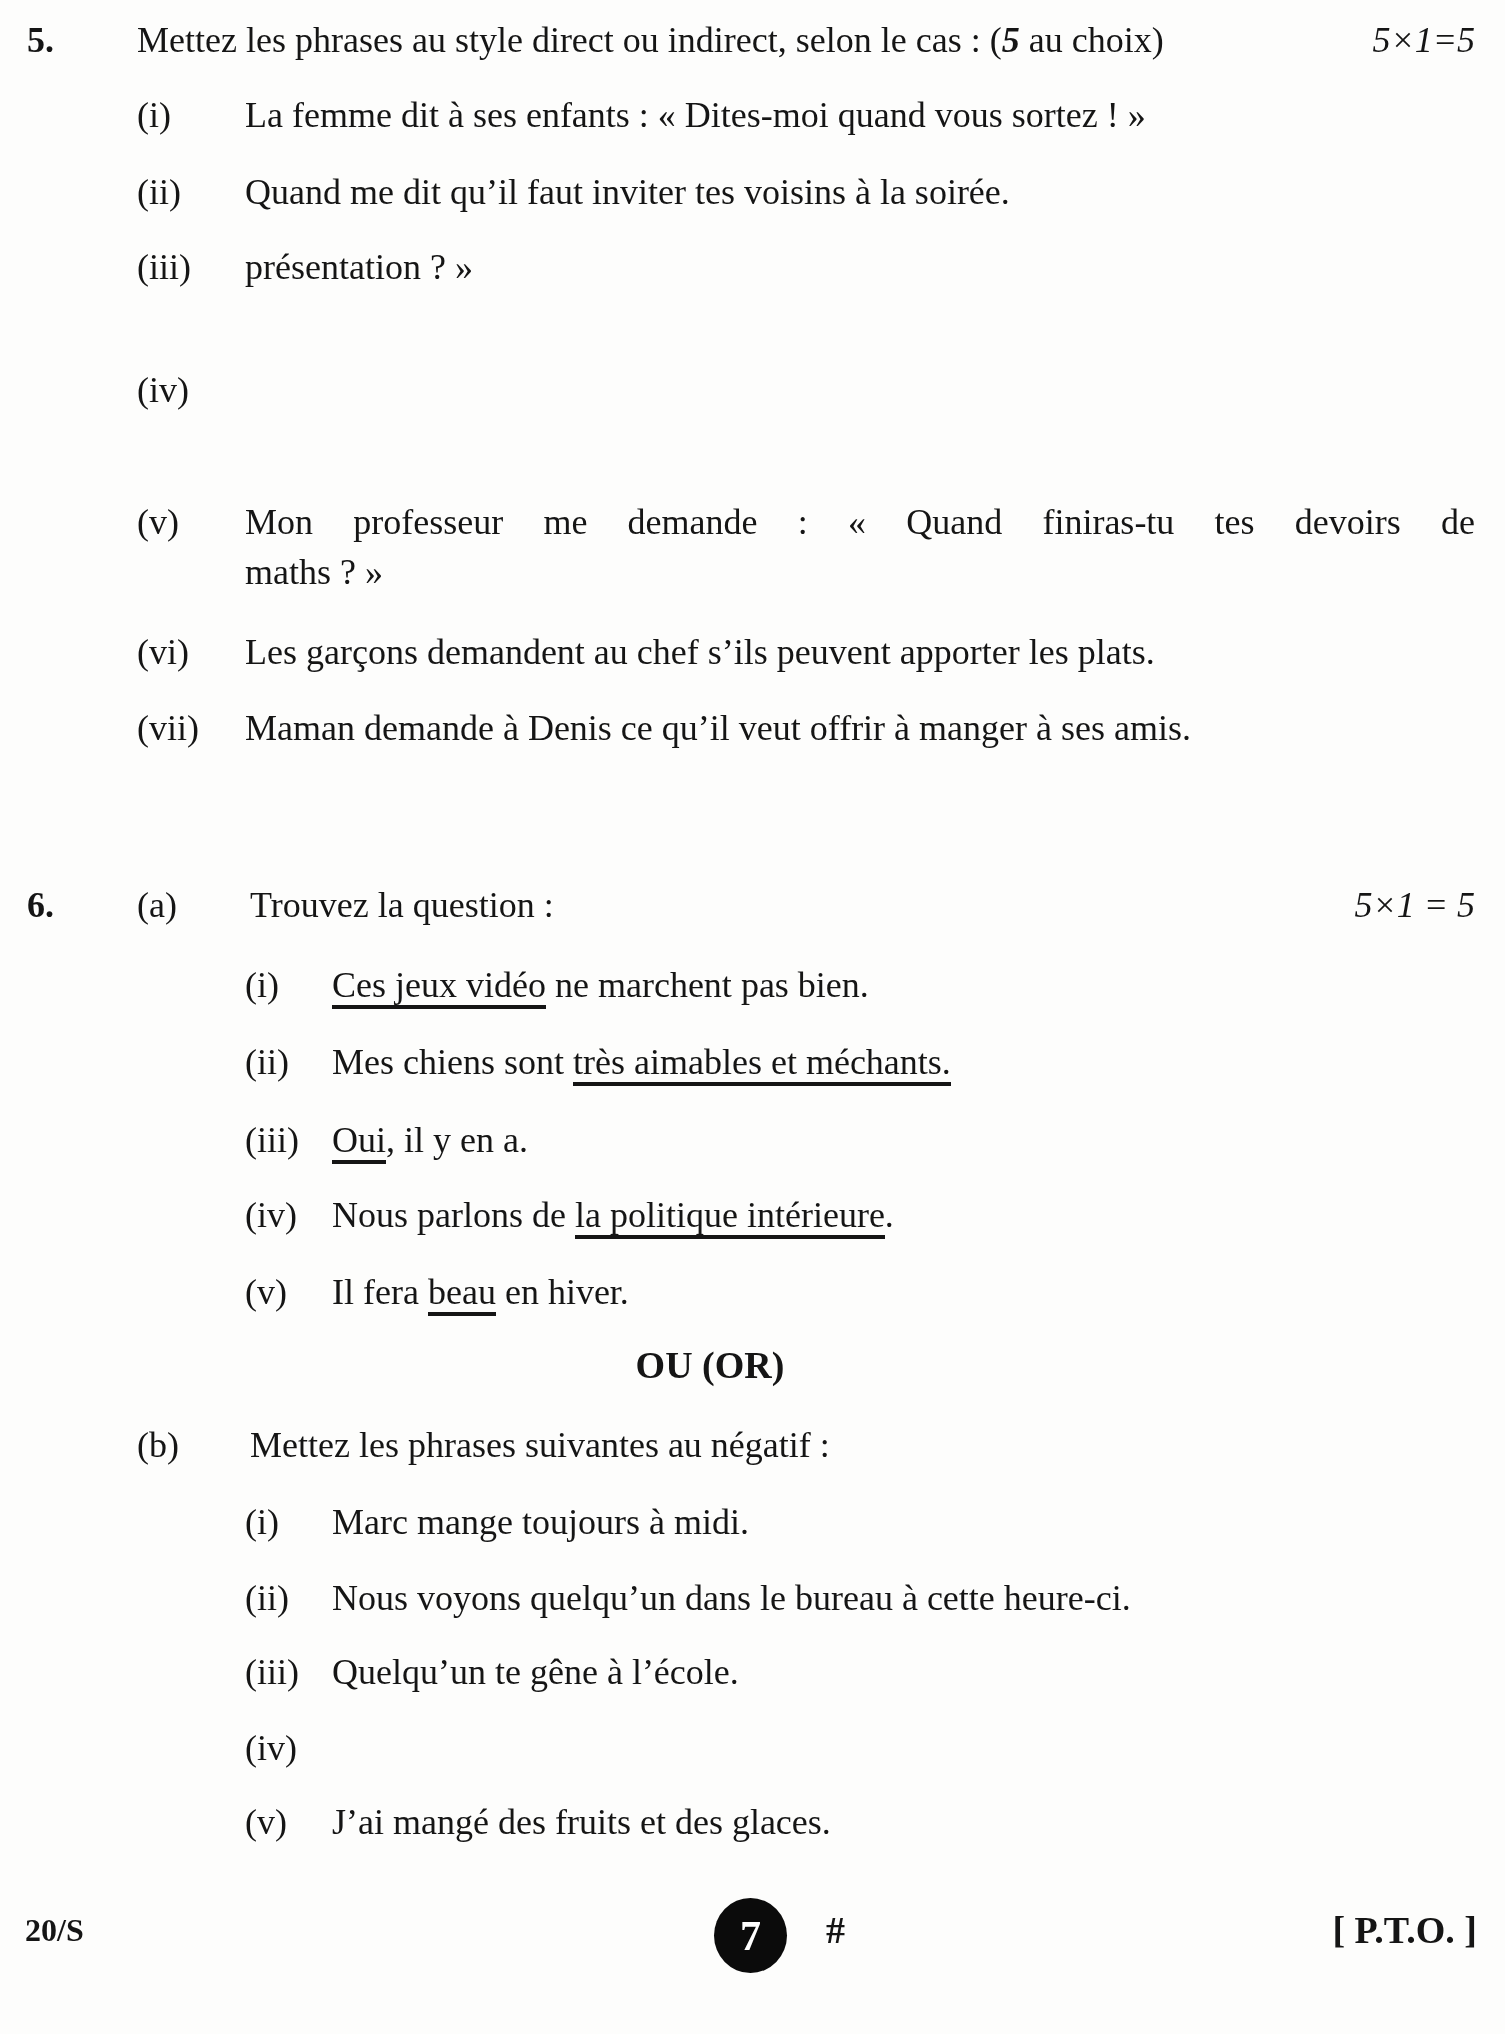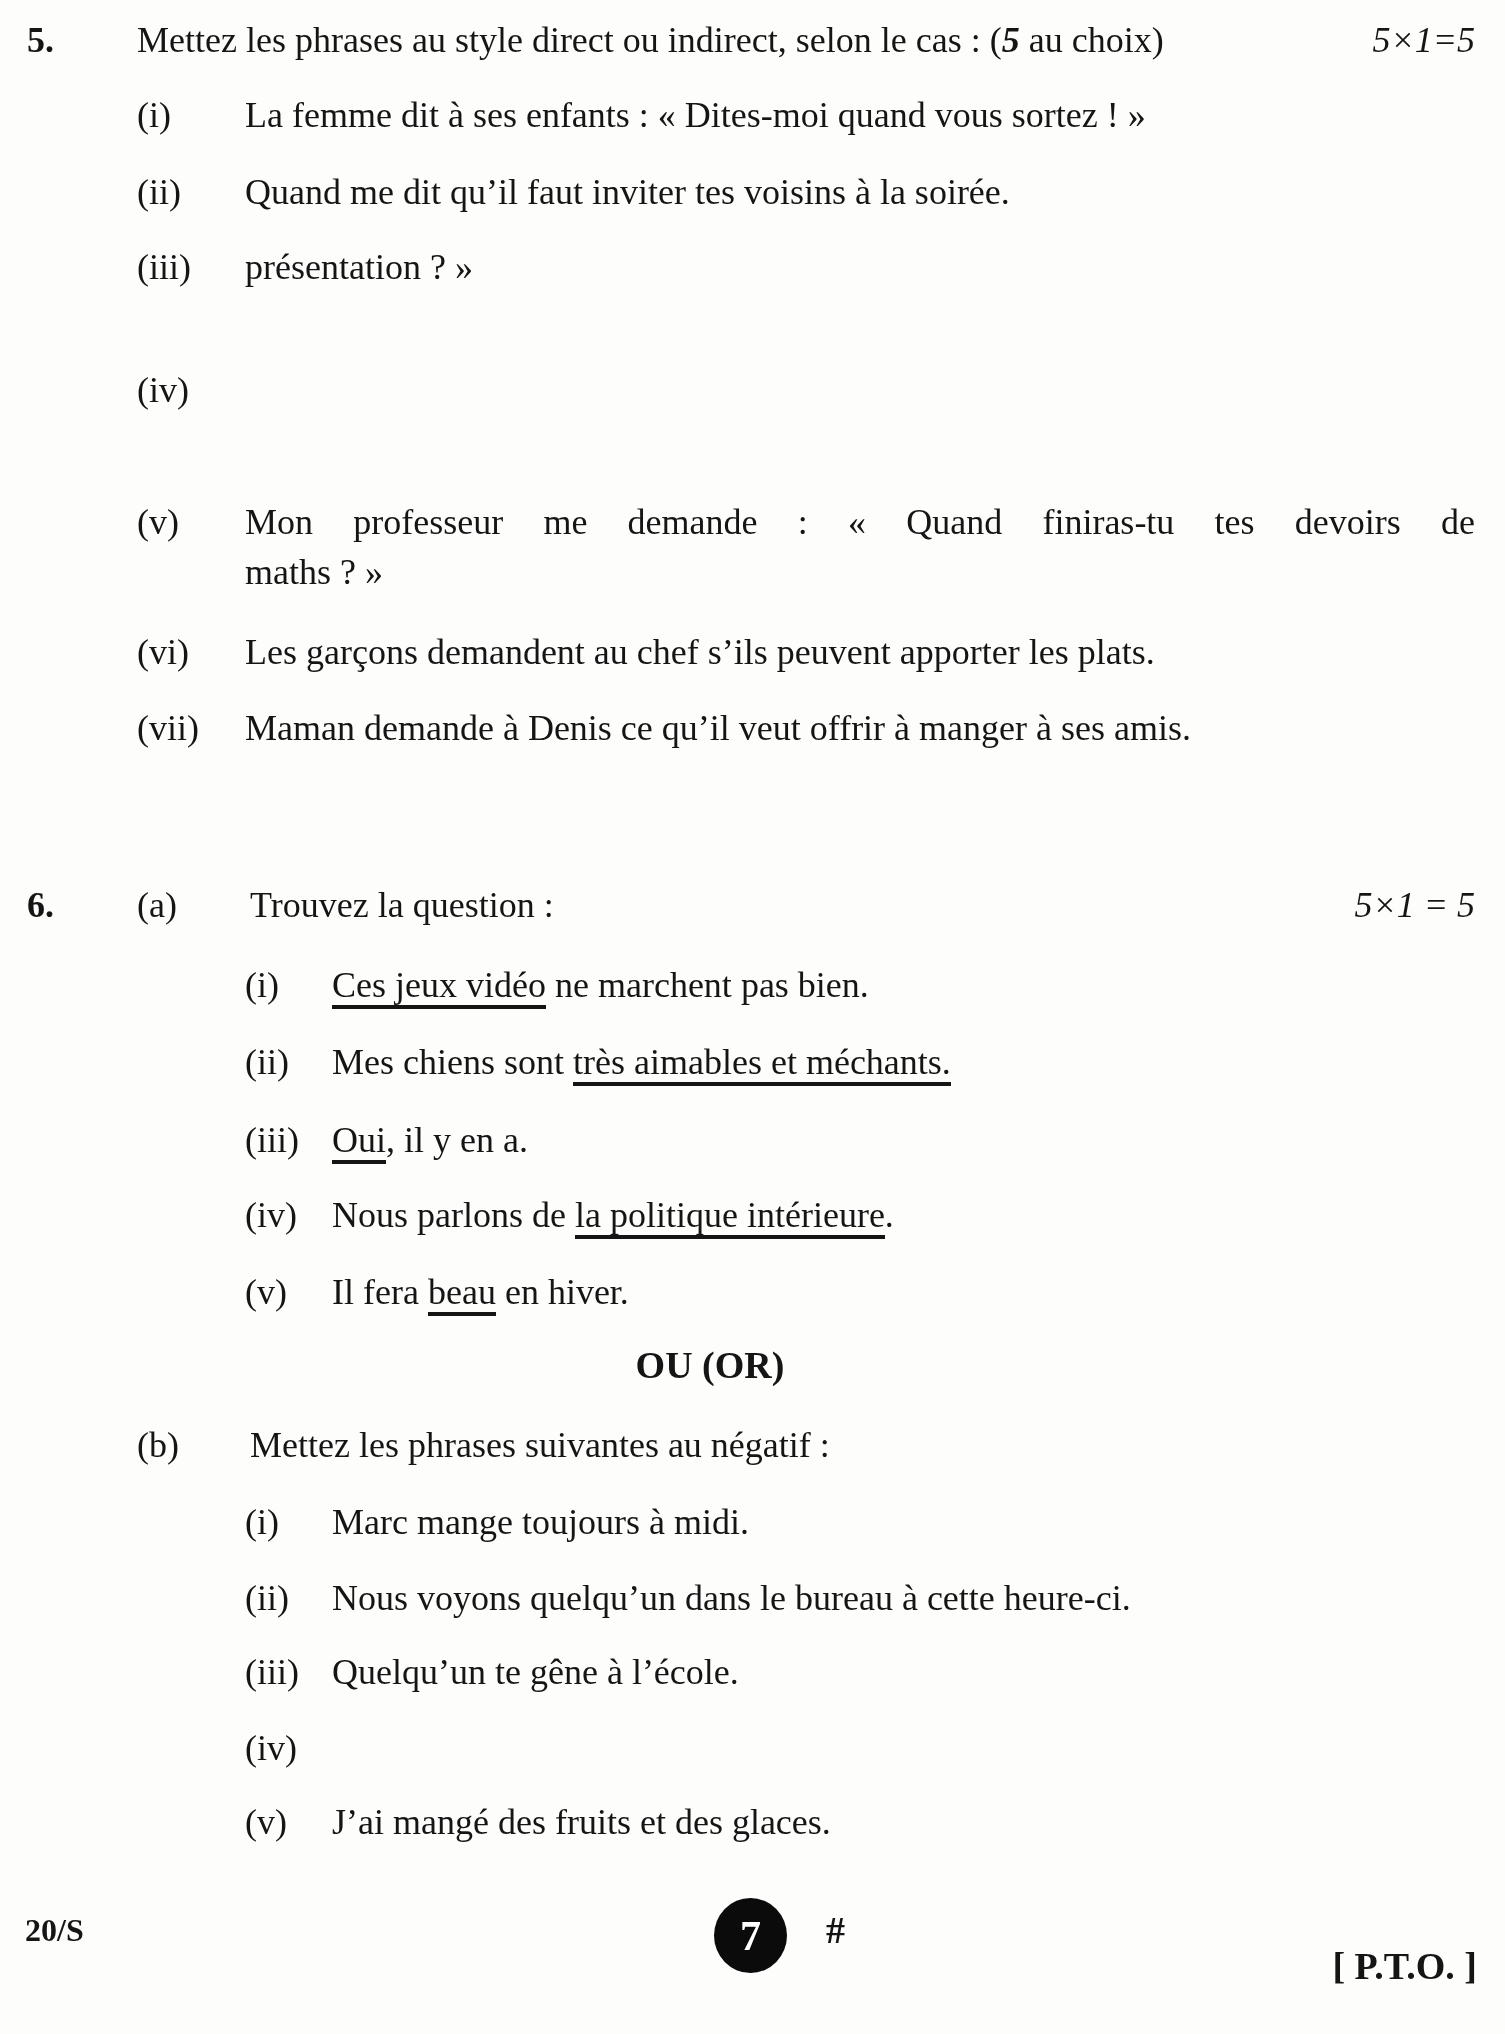--- a/index.html
+++ b/index.html
@@ -90,21 +90,20 @@
     font-size: 38px;
     line-height: 50px;
   }
   .footer-right {
     position: absolute;
     right: 28px;
     top: 1905px;
     font-weight: bold;
     font-size: 38px;
     line-height: 50px;
-    margin-top: 36px;
   }
 </style>
 </head>
 <body>
 
 <div class="page">
 
   <div class="row pl-q" style="top:15px">
     <div class="qnum">5.</div>
     <div class="itext nowrap"><span>Mettez les phrases au style direct ou indirect, selon le cas : (</span><span class="bi">5</span><span> au choix)</span></div>

